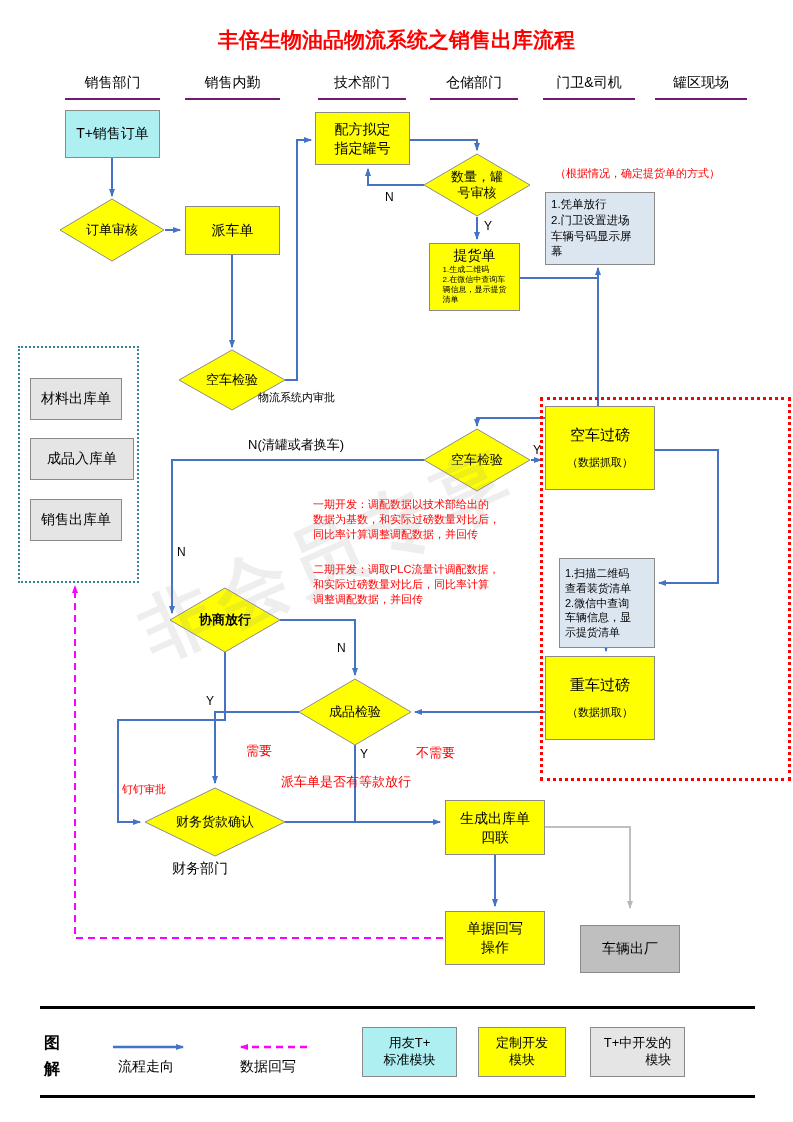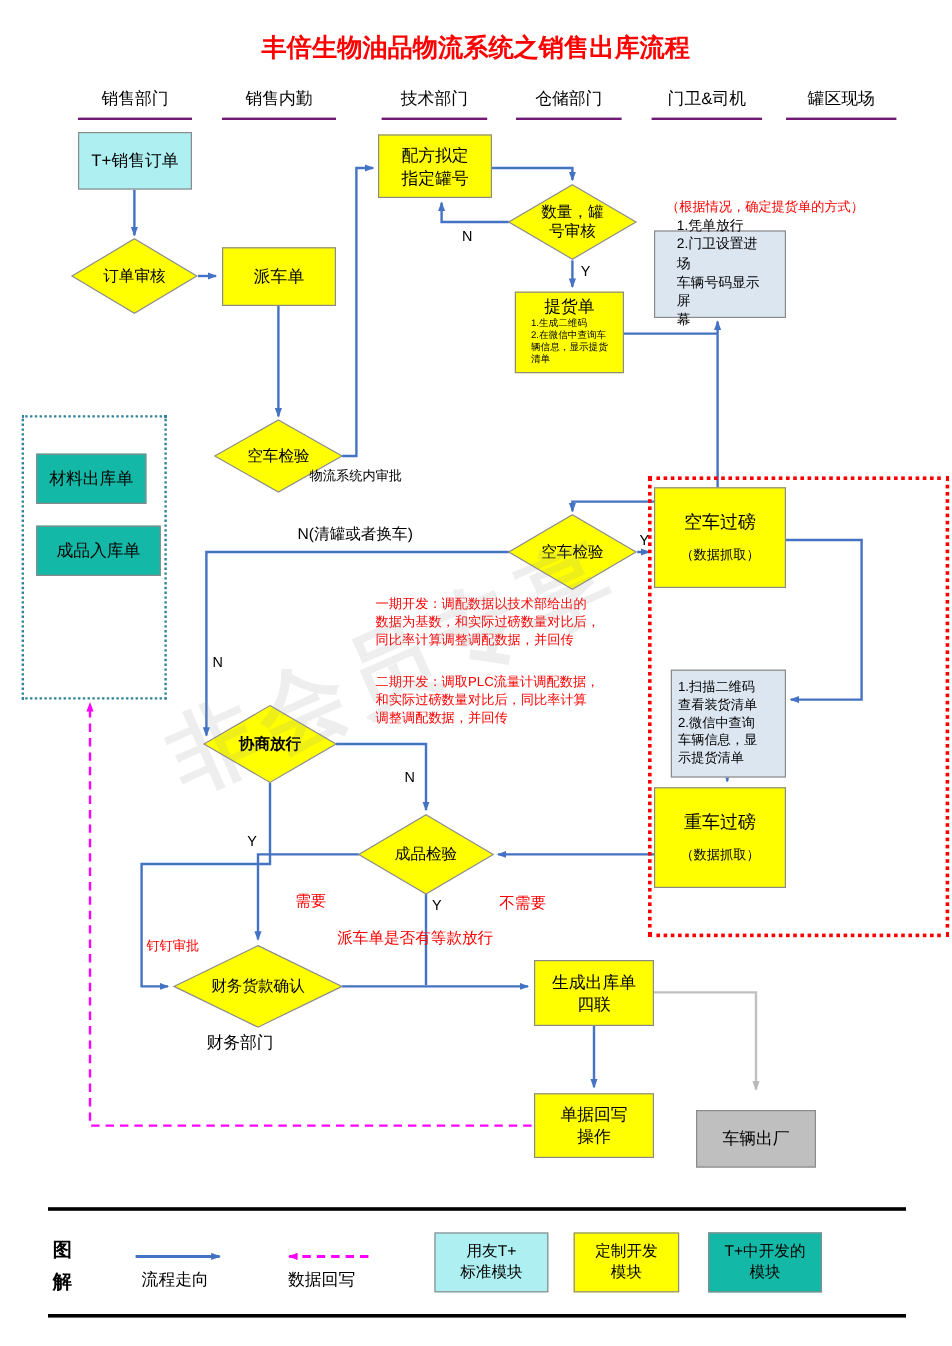--- a/index.html
+++ b/index.html
@@ -2,21 +2,21 @@
 <html><head>
 <meta charset="utf-8">
 <style>
   html,body{margin:0;padding:0;background:#fff;}
   body{font-family:"Liberation Sans","DejaVu Sans",sans-serif;color:#000;}
   .page{position:relative;width:793px;height:1122px;background:#fff;overflow:hidden;}
   .abs{position:absolute;box-sizing:border-box;}
   .box{border:1px solid #8a8a8a;display:flex;flex-direction:column;align-items:center;justify-content:center;text-align:center;box-sizing:border-box;z-index:2;}
   .yellow{background:#ffff00;}
   .cyan{background:#aeeff2;}
-  .green{background:#14b8a6;}
+  .green{background:#e5e5e5;text-align:right;}
   .infobg{background:#dce6f1;}
   .graybox{background:#bfbfbf;}
   .pre{white-space:pre-line;}
   .red{color:#ff0000;}
   .title{position:absolute;top:26px;left:0;width:100%;text-align:center;font-size:21px;font-weight:bold;color:#ff0000;z-index:2;}
   .lane{position:absolute;top:74px;height:22px;text-align:center;font-size:14px;border-bottom:2px solid #701a75;padding-bottom:2px;z-index:2;}
   .dtext{position:absolute;display:flex;align-items:center;justify-content:center;text-align:center;font-size:13px;z-index:2;}
   .note{font-size:11px;line-height:1.35;z-index:2;position:absolute;}
   .elabel{position:absolute;font-size:12px;z-index:2;}
   .svgwrap{position:absolute;left:0;top:0;z-index:1;}
@@ -100,27 +100,28 @@
 指定罐号</div>
 
   <div class="abs box yellow" style="left:429px;top:243px;width:91px;height:68px;justify-content:flex-start;padding-top:3px;">
     <div style="font-size:14px;">提货单</div>
     <div class="pre" style="font-size:8px;line-height:1.25;text-align:left;">1.生成二维码
 2.在微信中查询车
 辆信息，显示提货
 清单</div>
   </div>
 
-  <div class="abs box infobg pre" style="left:545px;top:192px;width:110px;height:73px;font-size:11.5px;line-height:1.35;align-items:flex-start;text-align:left;padding:3px 18px;">1.凭单放行
+  <div class="abs box infobg pre" style="left:545px;top:192px;width:110px;height:73px;font-size:11.5px;line-height:1.35;align-items:flex-start;text-align:left;padding:3px 5px;">1.凭单放行
 2.门卫设置进场
 车辆号码显示屏
 幕</div>
 
   <div class="abs box green" style="left:30px;top:378px;width:92px;height:42px;font-size:14px;">材料出库单</div>
   <div class="abs box green" style="left:30px;top:438px;width:104px;height:42px;font-size:14px;">成品入库单</div>
+  <div class="abs box green" style="left:30px;top:499px;width:92px;height:42px;font-size:14px;">销售出库单</div>
 
   <div class="abs box yellow" style="left:545px;top:406px;width:110px;height:84px;gap:10px;">
     <div style="font-size:15px;">空车过磅</div>
     <div style="font-size:11px;">（数据抓取）</div>
   </div>
 
   <div class="abs box infobg pre" style="left:559px;top:538px;width:96px;height:90px;font-size:11px;line-height:1.35;align-items:flex-start;text-align:left;padding:3px 5px;margin-top:20px;">1.扫描二维码
 查看装货清单
 2.微信中查询
 车辆信息，显

